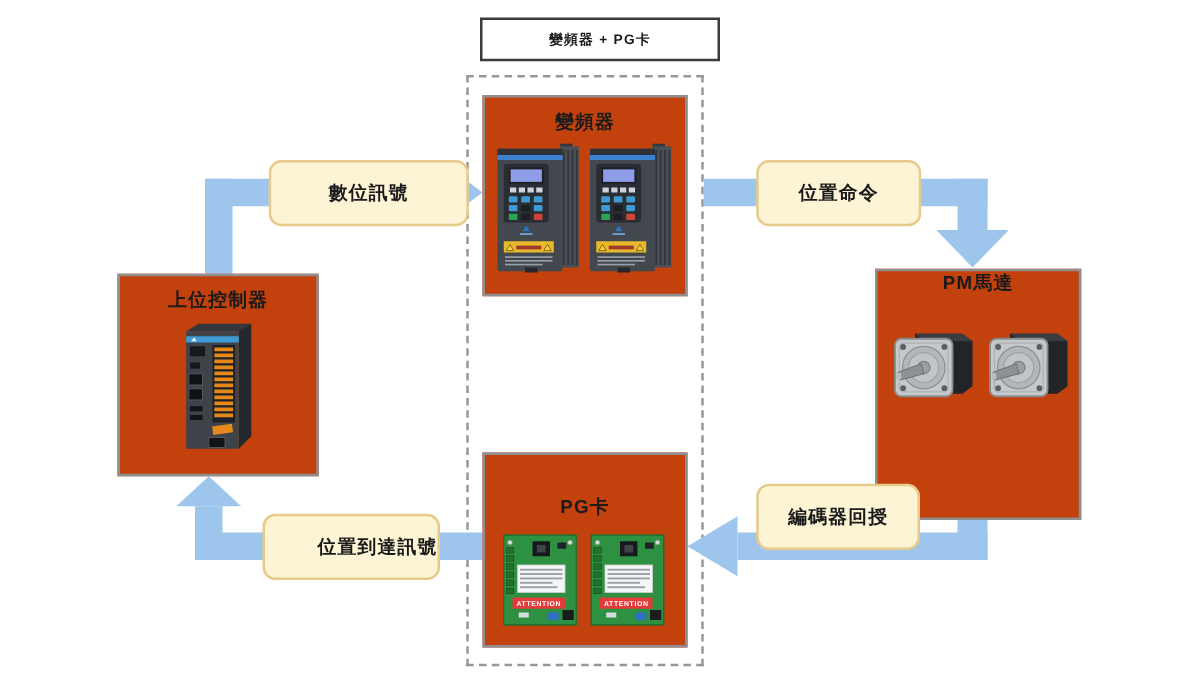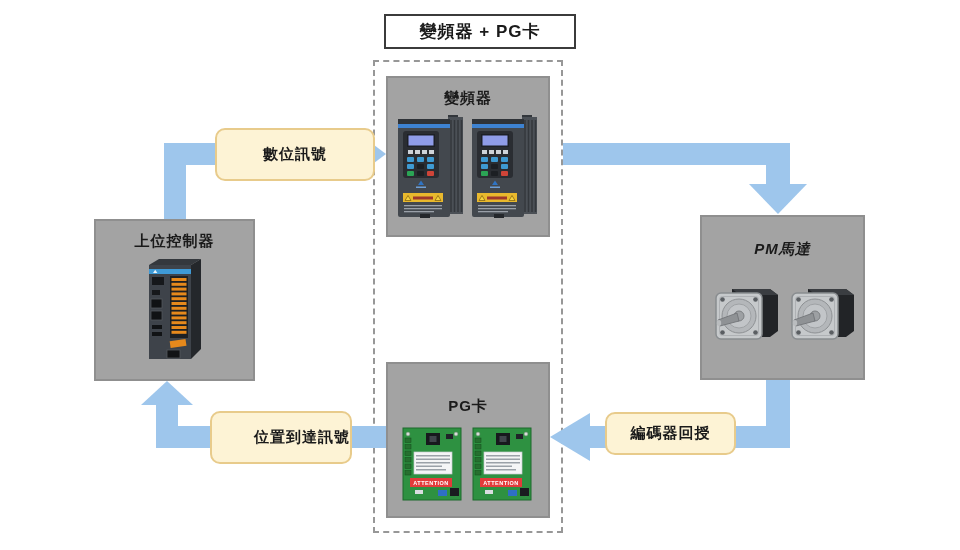--- a/index.html
+++ b/index.html
@@ -5,21 +5,21 @@
   html,body{margin:0;padding:0;background:#ffffff;}
   .canvas{
     position:relative;width:960px;height:550px;background:#ffffff;overflow:hidden;
     font-family:"Liberation Sans","DejaVu Sans",sans-serif;color:#1a1a1a;
   }
   
   .title-box{
     position:absolute;left:384px;top:14px;width:188px;height:31px;
     border:2px solid #3b3b3b;background:#ffffff;z-index:4;
     display:flex;align-items:center;justify-content:center;
-    font-size:17px;font-weight:600;letter-spacing:1px;
+    font-size:11px;font-weight:600;letter-spacing:1px;
   }
   
   .dashed-box{
     position:absolute;left:373px;top:60px;width:190px;height:473px;
     border:2px dashed #979797;background:transparent;z-index:0;box-sizing:border-box;
   }
   
   .seg{position:absolute;background:#9EC6EC;z-index:1;}
   .tri{position:absolute;width:0;height:0;z-index:1;}
   #a1v{left:164px;top:143px;width:22px;height:76px;}
@@ -35,36 +35,36 @@
   #a4v{left:156px;top:405px;width:22px;height:43px;}
   #a4t{left:141px;top:381px;border-left:26px solid transparent;border-right:26px solid transparent;border-bottom:24px solid #9EC6EC;}
   
   .pill{
     position:absolute;z-index:3;background:#FDF3D5;border:2px solid #E8CB8B;border-radius:10px;
     display:flex;align-items:center;justify-content:center;font-size:15px;font-weight:600;
     box-sizing:border-box;letter-spacing:1px;
   }
   #p1{left:215px;top:128px;width:160px;height:53px;}
   #p2{left:605px;top:128px;width:132px;height:53px;}
-  #p3{left:605px;top:412px;width:131px;height:43px;}
+  #p3{left:605px;top:387px;width:131px;height:53px;}
   #p4{left:210px;top:411px;width:142px;height:53px;justify-content:flex-end;}
   
   .node{
-    position:absolute;background:#a3a3a3;border:2px solid #8f8f8f;z-index:2;box-sizing:border-box;
+    position:absolute;background:#c2410c;border:2px solid #8f8f8f;z-index:2;box-sizing:border-box;
     display:flex;flex-direction:column;align-items:center;
   }
   .node-label{font-size:15px;font-weight:600;letter-spacing:1px;line-height:20px;}
   .img-row{display:flex;align-items:flex-start;justify-content:center;}
   #node-controller{left:94px;top:219px;width:161px;height:162px;padding-top:10px;}
   #node-controller .img-row{margin-top:6px;}
   #node-inverter{left:386px;top:76px;width:164px;height:161px;padding-top:10px;}
   #node-inverter .img-row{margin-top:6px;gap:4px;}
   #node-pg{left:386px;top:362px;width:164px;height:156px;padding-top:32px;}
   #node-pg .img-row{margin-top:10px;gap:8px;}
-  #node-motor{left:700px;top:215px;width:165px;height:165px;padding-top:22px;font-style:italic;}
+  #node-motor{left:700px;top:215px;width:165px;height:201px;padding-top:0;}
   #node-motor .img-row{margin-top:26px;gap:2px;}
 </style>
 </head>
 <body>
 
 <div class="canvas">
 
   <div class="title-box">
     <span>變頻器 + PG卡</span>
   </div>
@@ -82,20 +82,23 @@
   <div class="seg" id="a3v"></div>
   <div class="seg" id="a3h"></div>
   <div class="tri" id="a3t"></div>
 
   <div class="seg" id="a4h"></div>
   <div class="seg" id="a4v"></div>
   <div class="tri" id="a4t"></div>
 
   <div class="pill" id="p1">
     <span>數位訊號</span>
+  </div>
+  <div class="pill" id="p2">
+    <span>位置命令</span>
   </div>
   <div class="pill" id="p3">
     <span>編碼器回授</span>
   </div>
   <div class="pill" id="p4">
     <span>位置到達訊號</span>
   </div>
 
   <div class="node" id="node-controller">
     <div class="node-label">上位控制器</div>

